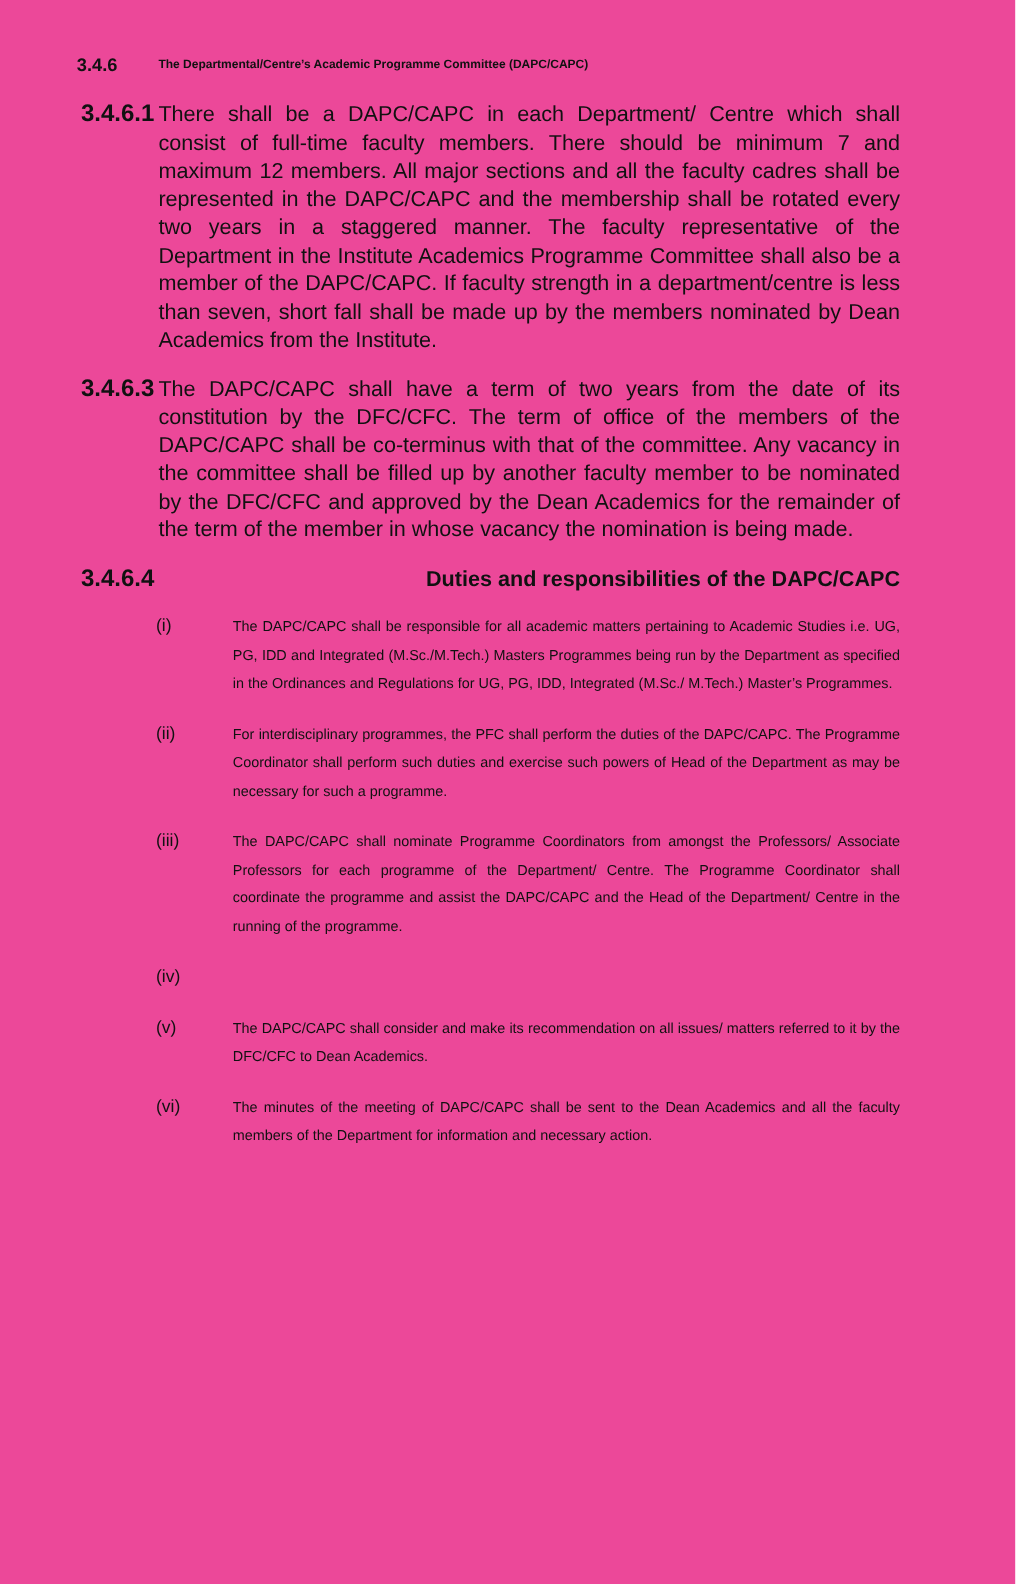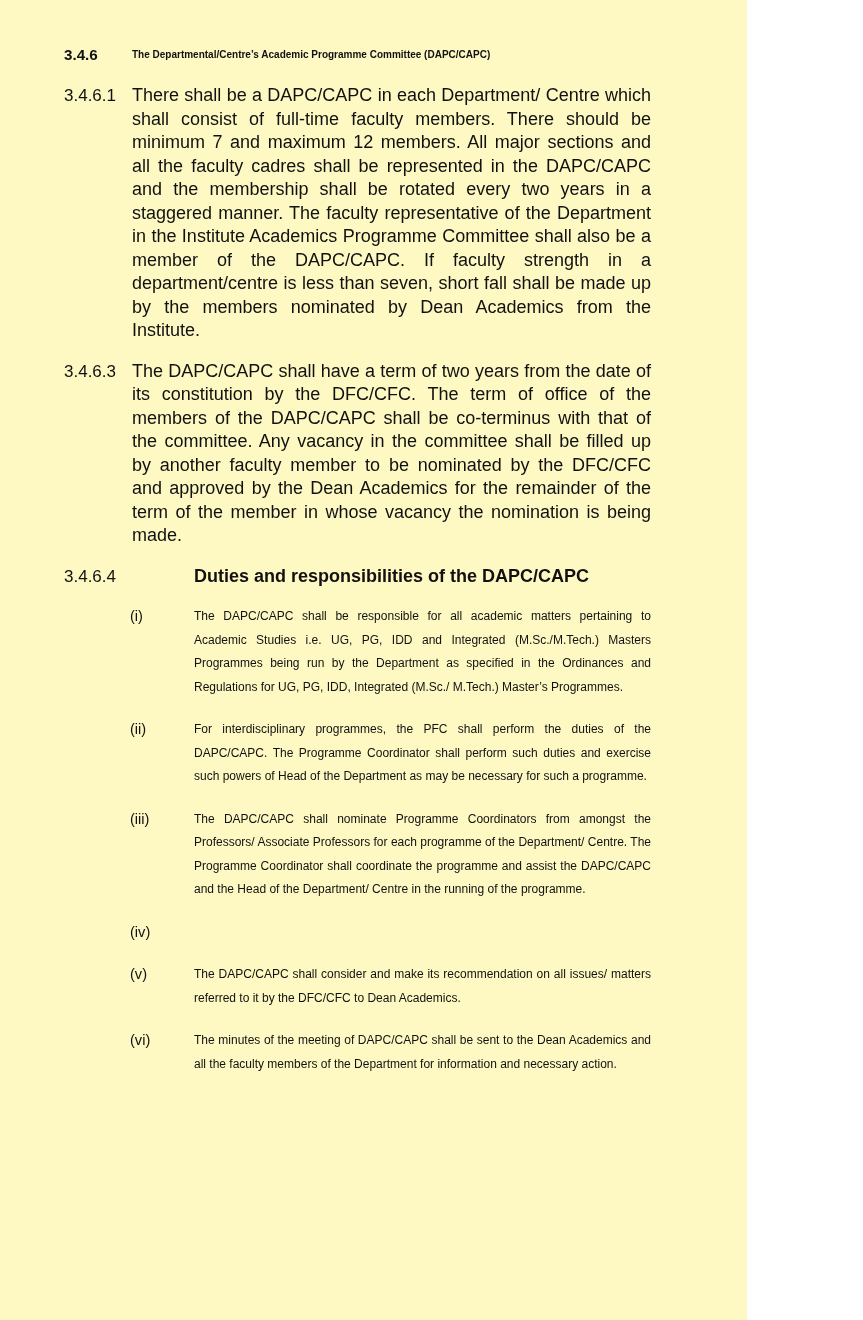--- a/index.html
+++ b/index.html
@@ -7,25 +7,25 @@
     padding: 0;
     background: #ffffff;
   }
   body {
     width: 863px;
     min-height: 1320px;
     font-family: "Liberation Sans", sans-serif;
     color: #111111;
   }
   .page {
-    width: 747px;
+    width: 846px;
     min-height: 1320px;
     box-sizing: border-box;
     padding: 44px 96px 40px 64px;
-    background: #fef9c3;
+    background: #ec4899;
   }
   
   .section-head {
     display: flex;
     align-items: flex-start;
     margin: 0 0 18px 0;
   }
   .section-head .num {
     font-weight: bold;
     font-size: 15.2px;
@@ -41,40 +41,41 @@
     text-justify: inter-word;
     flex: 1 1 auto;
   }
   
   .clause {
     display: flex;
     align-items: flex-start;
     margin: 0 0 17px 0;
   }
   .clause .cnum {
-    font-weight: normal;
-    font-size: 17px;
+    font-weight: bold;
+    font-size: 20px;
     line-height: 23.5px;
     width: 68px;
     flex: 0 0 68px;
     white-space: nowrap;
+    text-align: center;
   }
   .clause .ctext {
     font-size: 18px;
     line-height: 23.5px;
     text-align: justify;
     text-justify: inter-word;
     flex: 1 1 auto;
     hyphens: none;
   }
   .clause .ctext.bold {
     font-weight: bold;
   }
   .clause.no-justify .ctext {
-    text-align: center;
+    text-align: right;
   }
   
   .subitem {
     display: flex;
     align-items: flex-start;
     margin: 0 0 19px 0;
     padding-left: 66px;
   }
   .subitem .rnum {
     font-size: 14.6px;

